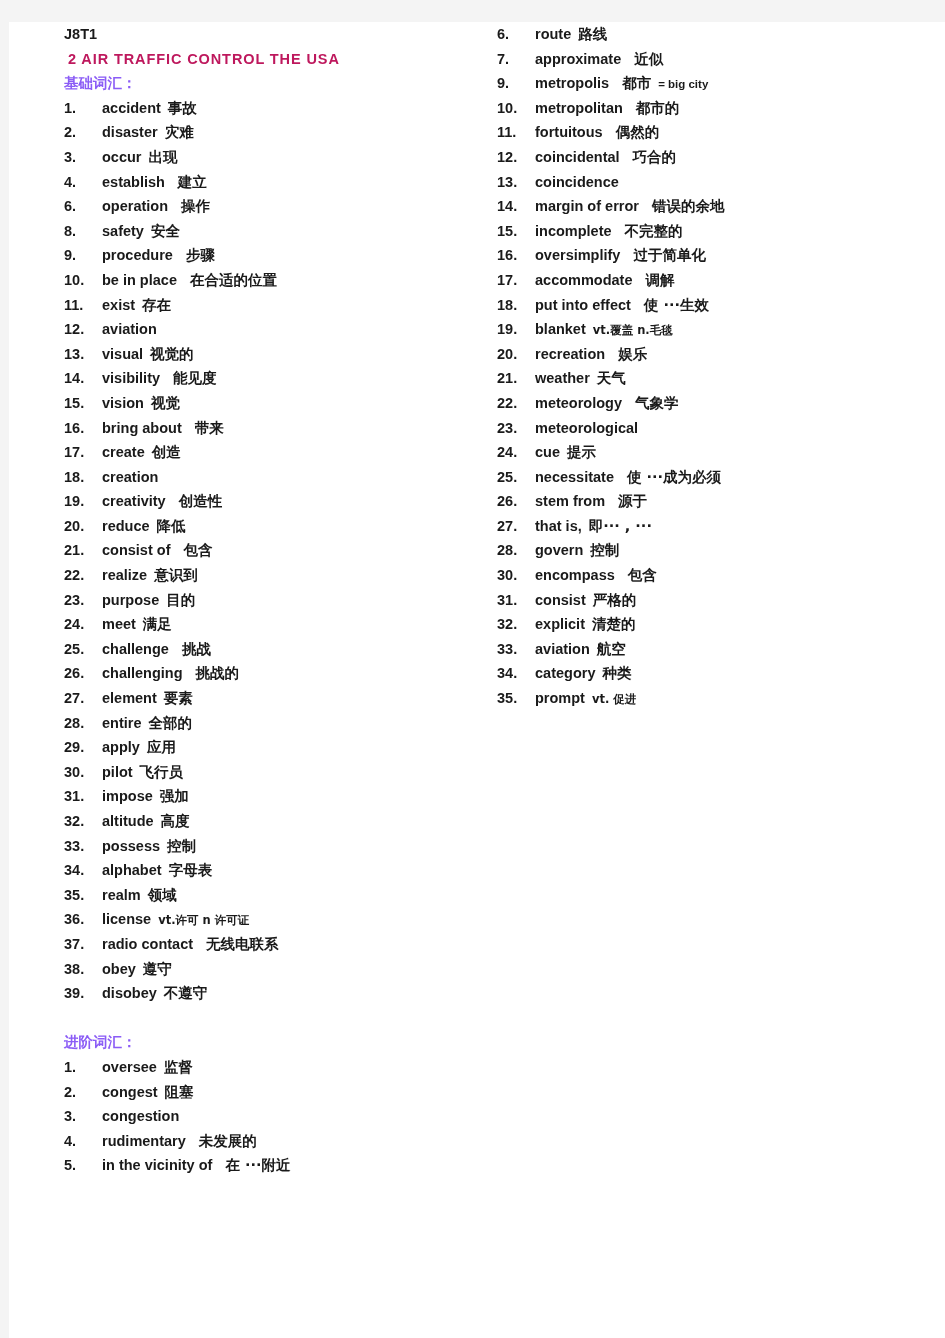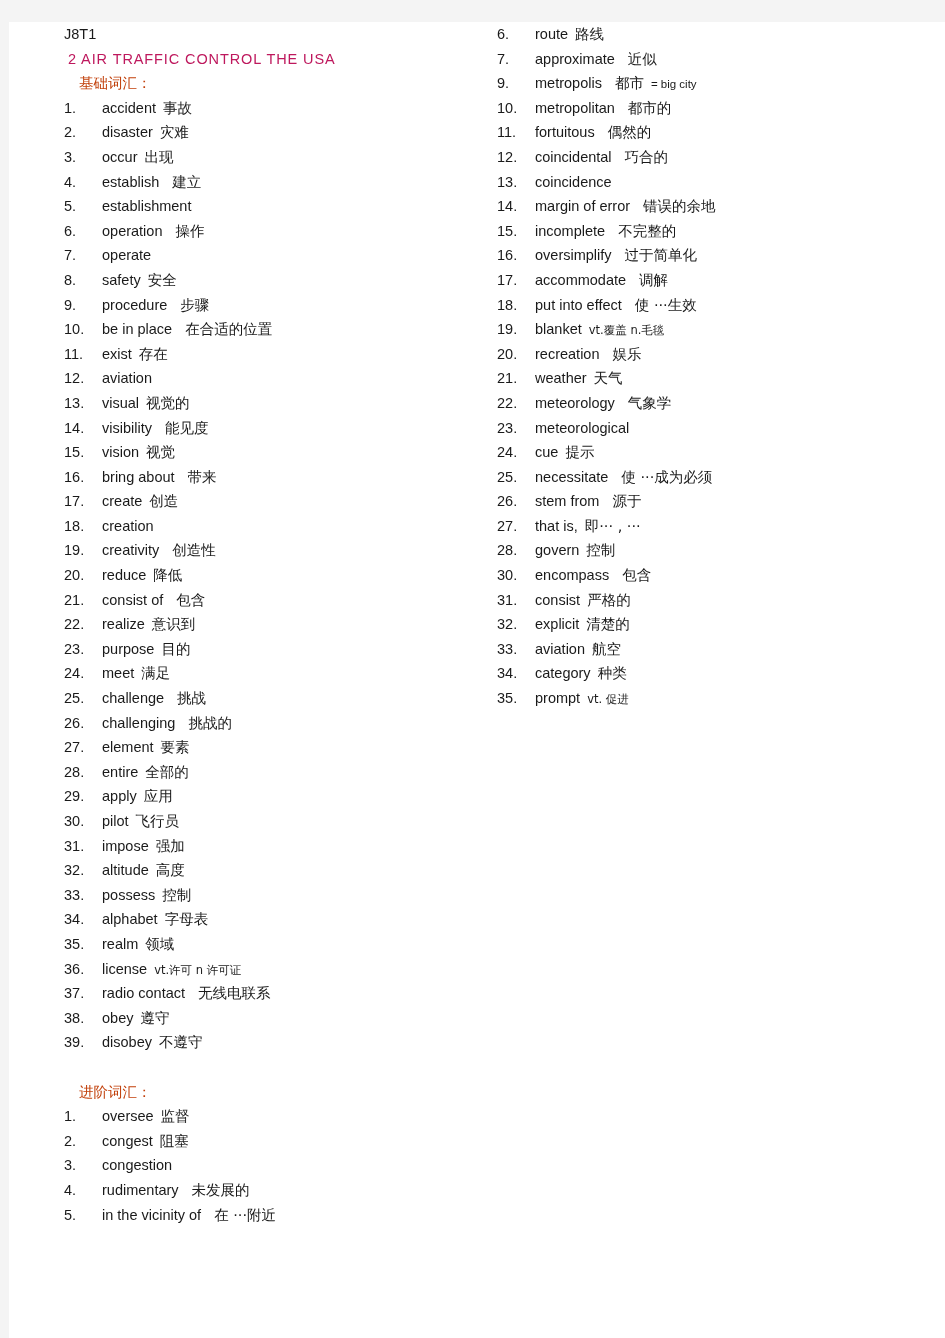--- a/index.html
+++ b/index.html
@@ -23,20 +23,21 @@
     height: 1316px;
     background: #ffffff;
     box-sizing: border-box;
   }
   .columns {
     position: absolute;
     left: 0;
     top: 0;
     width: 936px;
     height: 1316px;
+    font-weight: bold;
   }
   .col {
     position: absolute;
     top: 0;
   }
   .col-left  { left: 55px;  width: 420px; }
   .col-right { left: 488px; width: 420px; }
 
   .line {
     position: relative;
@@ -56,23 +57,22 @@
     font-size: 14.5px;
     line-height: 24.6px;
     color: #be185d;
     white-space: nowrap;
     padding-left: 4px;
     letter-spacing: 0.9px;
   }
   .section-heading {
     font-size: 14.5px;
     line-height: 24.6px;
-    color: #c2410c;
+    color: #8b5cf6;
     white-space: nowrap;
-    margin-left: 15px;
   }
   .spacer { height: 24.6px; }
 
   .num {
     display: inline-block;
     width: 38px;
     text-align: left;
     font-size: 14.5px;
   }
   .word {
@@ -101,23 +101,21 @@
 
     <div class="col col-left" id="left-col">
       <div class="doc-id">J8T1</div>
       <div class="title">2 AIR TRAFFIC CONTROL THE USA</div>
       <div class="section-heading">基础词汇：</div>
       <div id="basic-list">
           <div class="line"><span class="num">1.</span><span class="word">accident</span><span class="gloss cn">事故</span></div>
           <div class="line"><span class="num">2.</span><span class="word">disaster</span><span class="gloss cn">灾难</span></div>
           <div class="line"><span class="num">3.</span><span class="word">occur</span><span class="gloss cn">出现</span></div>
           <div class="line"><span class="num">4.</span><span class="word">establish</span><span class="gloss gloss-wide cn">建立</span></div>
-          <div class="line"><span class="num">5.</span><span class="word">establishment</span></div>
           <div class="line"><span class="num">6.</span><span class="word">operation</span><span class="gloss gloss-wide cn">操作</span></div>
-          <div class="line"><span class="num">7.</span><span class="word">operate</span></div>
           <div class="line"><span class="num">8.</span><span class="word">safety</span><span class="gloss cn">安全</span></div>
           <div class="line"><span class="num">9.</span><span class="word">procedure</span><span class="gloss gloss-wide cn">步骤</span></div>
           <div class="line"><span class="num">10.</span><span class="word">be in place</span><span class="gloss gloss-wide cn">在合适的位置</span></div>
           <div class="line"><span class="num">11.</span><span class="word">exist</span><span class="gloss cn">存在</span></div>
           <div class="line"><span class="num">12.</span><span class="word">aviation</span></div>
           <div class="line"><span class="num">13.</span><span class="word">visual</span><span class="gloss cn">视觉的</span></div>
           <div class="line"><span class="num">14.</span><span class="word">visibility</span><span class="gloss gloss-wide cn">能见度</span></div>
           <div class="line"><span class="num">15.</span><span class="word">vision</span><span class="gloss cn">视觉</span></div>
           <div class="line"><span class="num">16.</span><span class="word">bring about</span><span class="gloss gloss-wide cn">带来</span></div>
           <div class="line"><span class="num">17.</span><span class="word">create</span><span class="gloss cn">创造</span></div>

